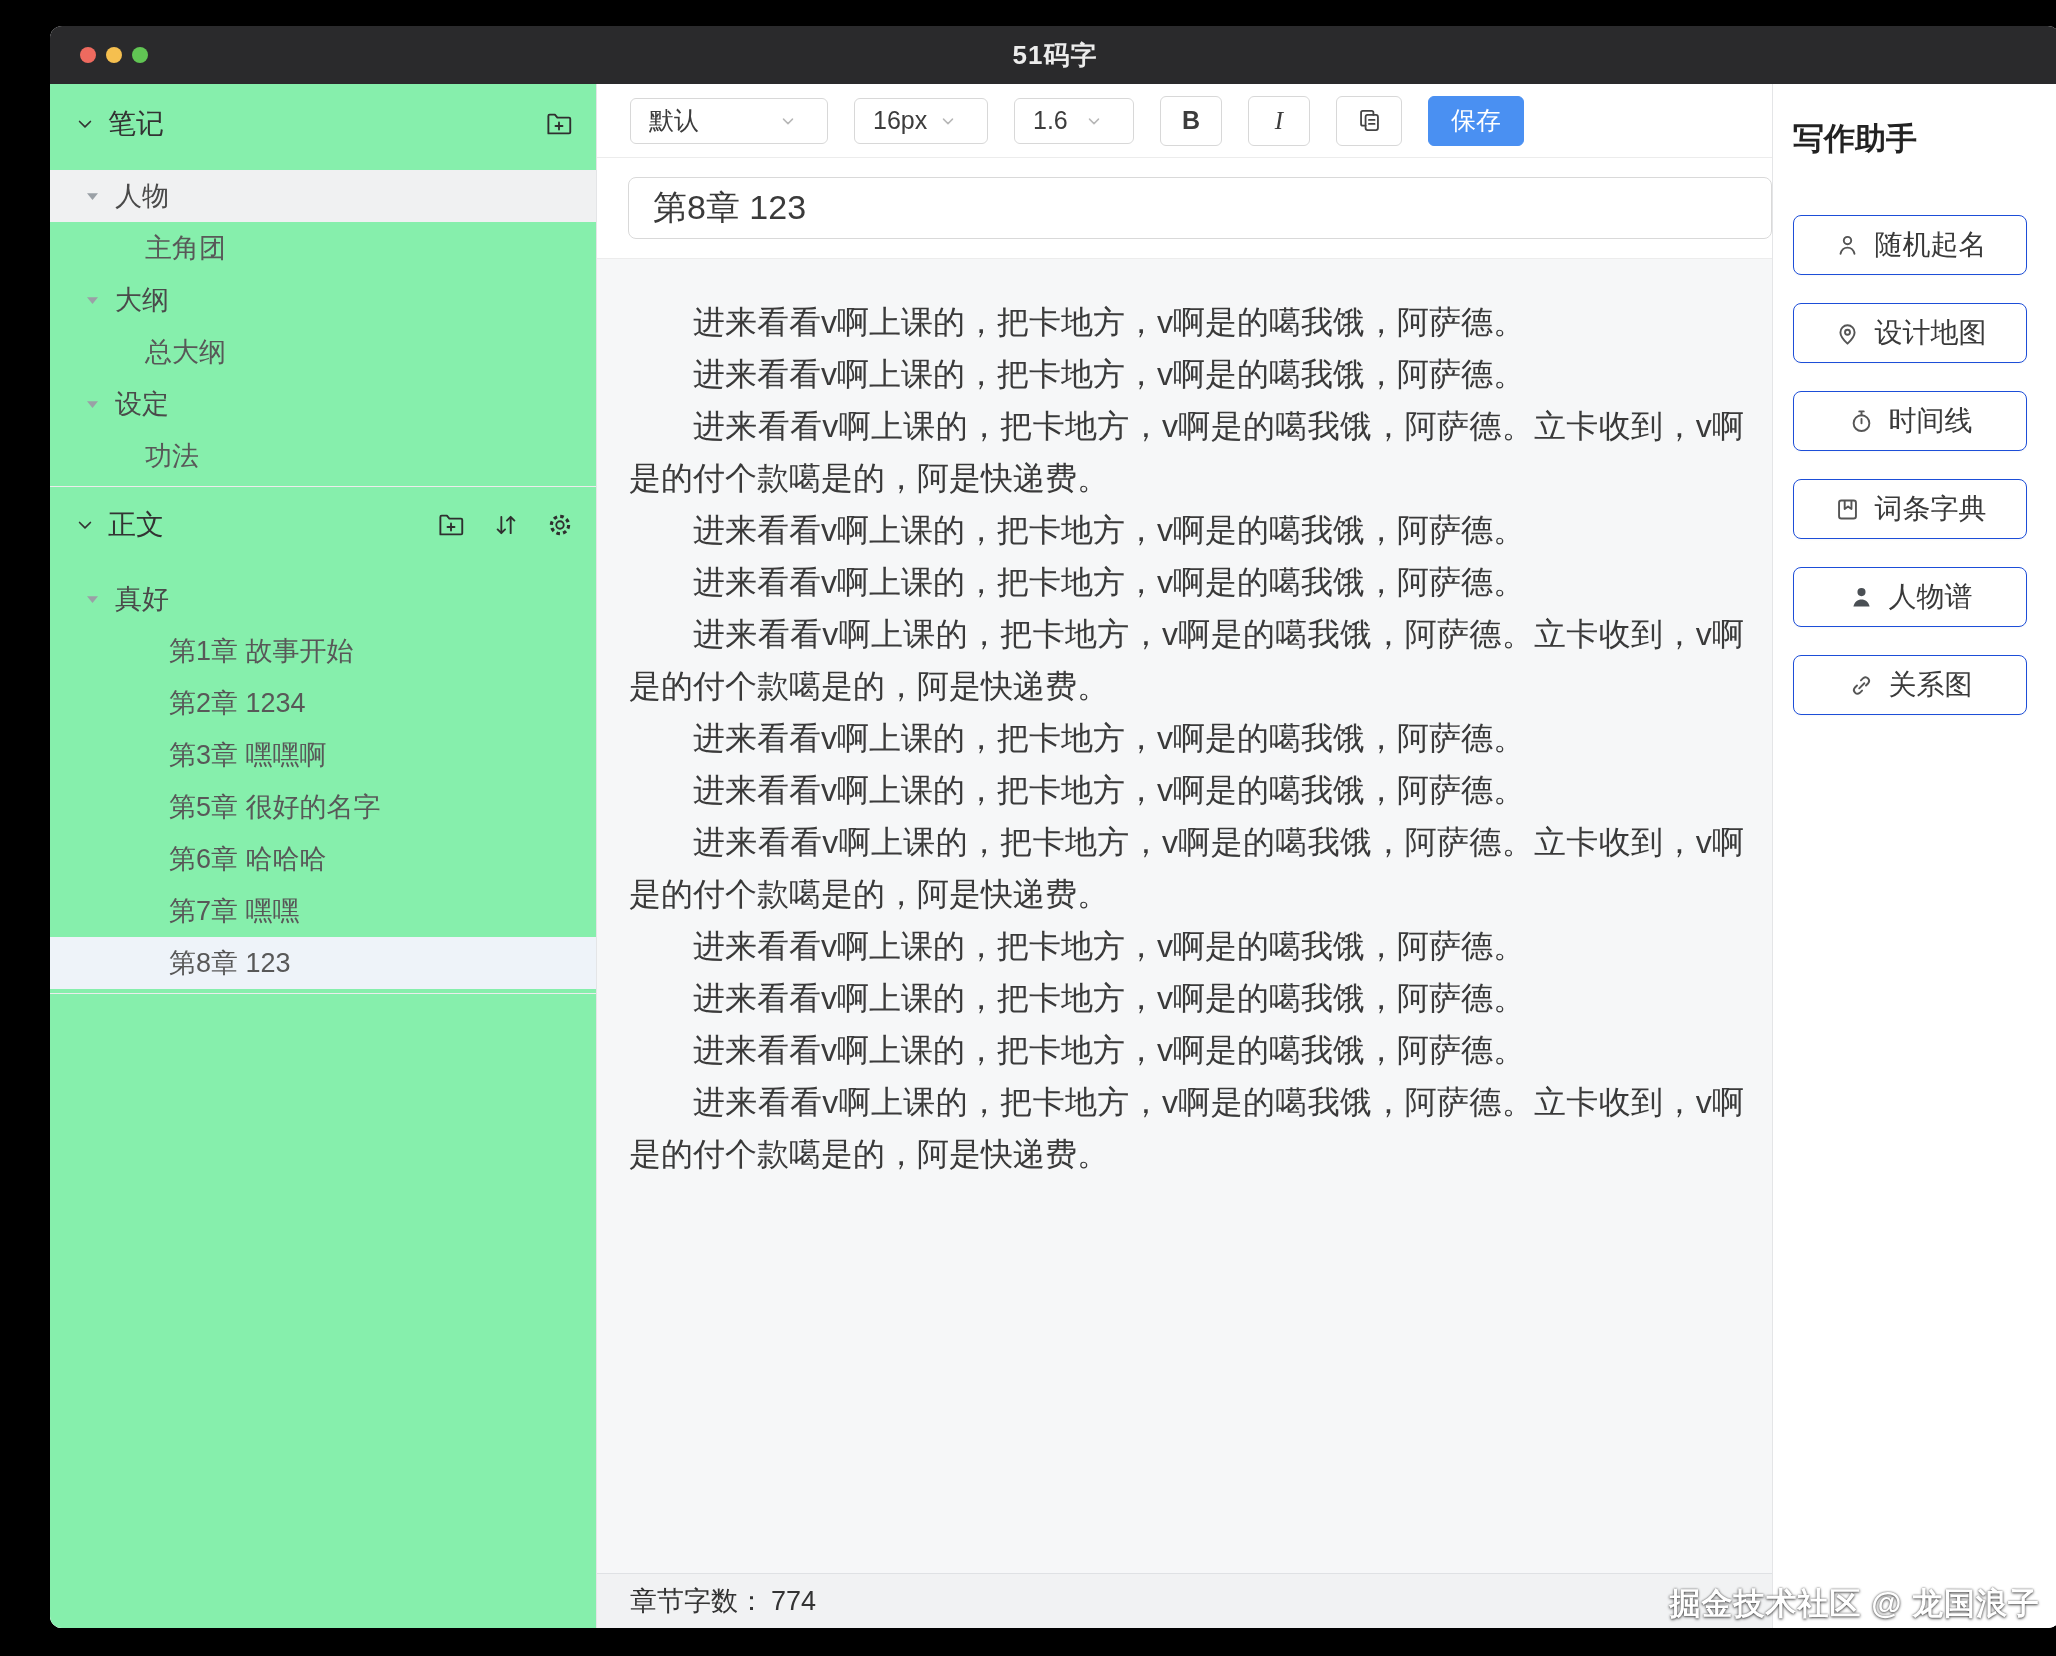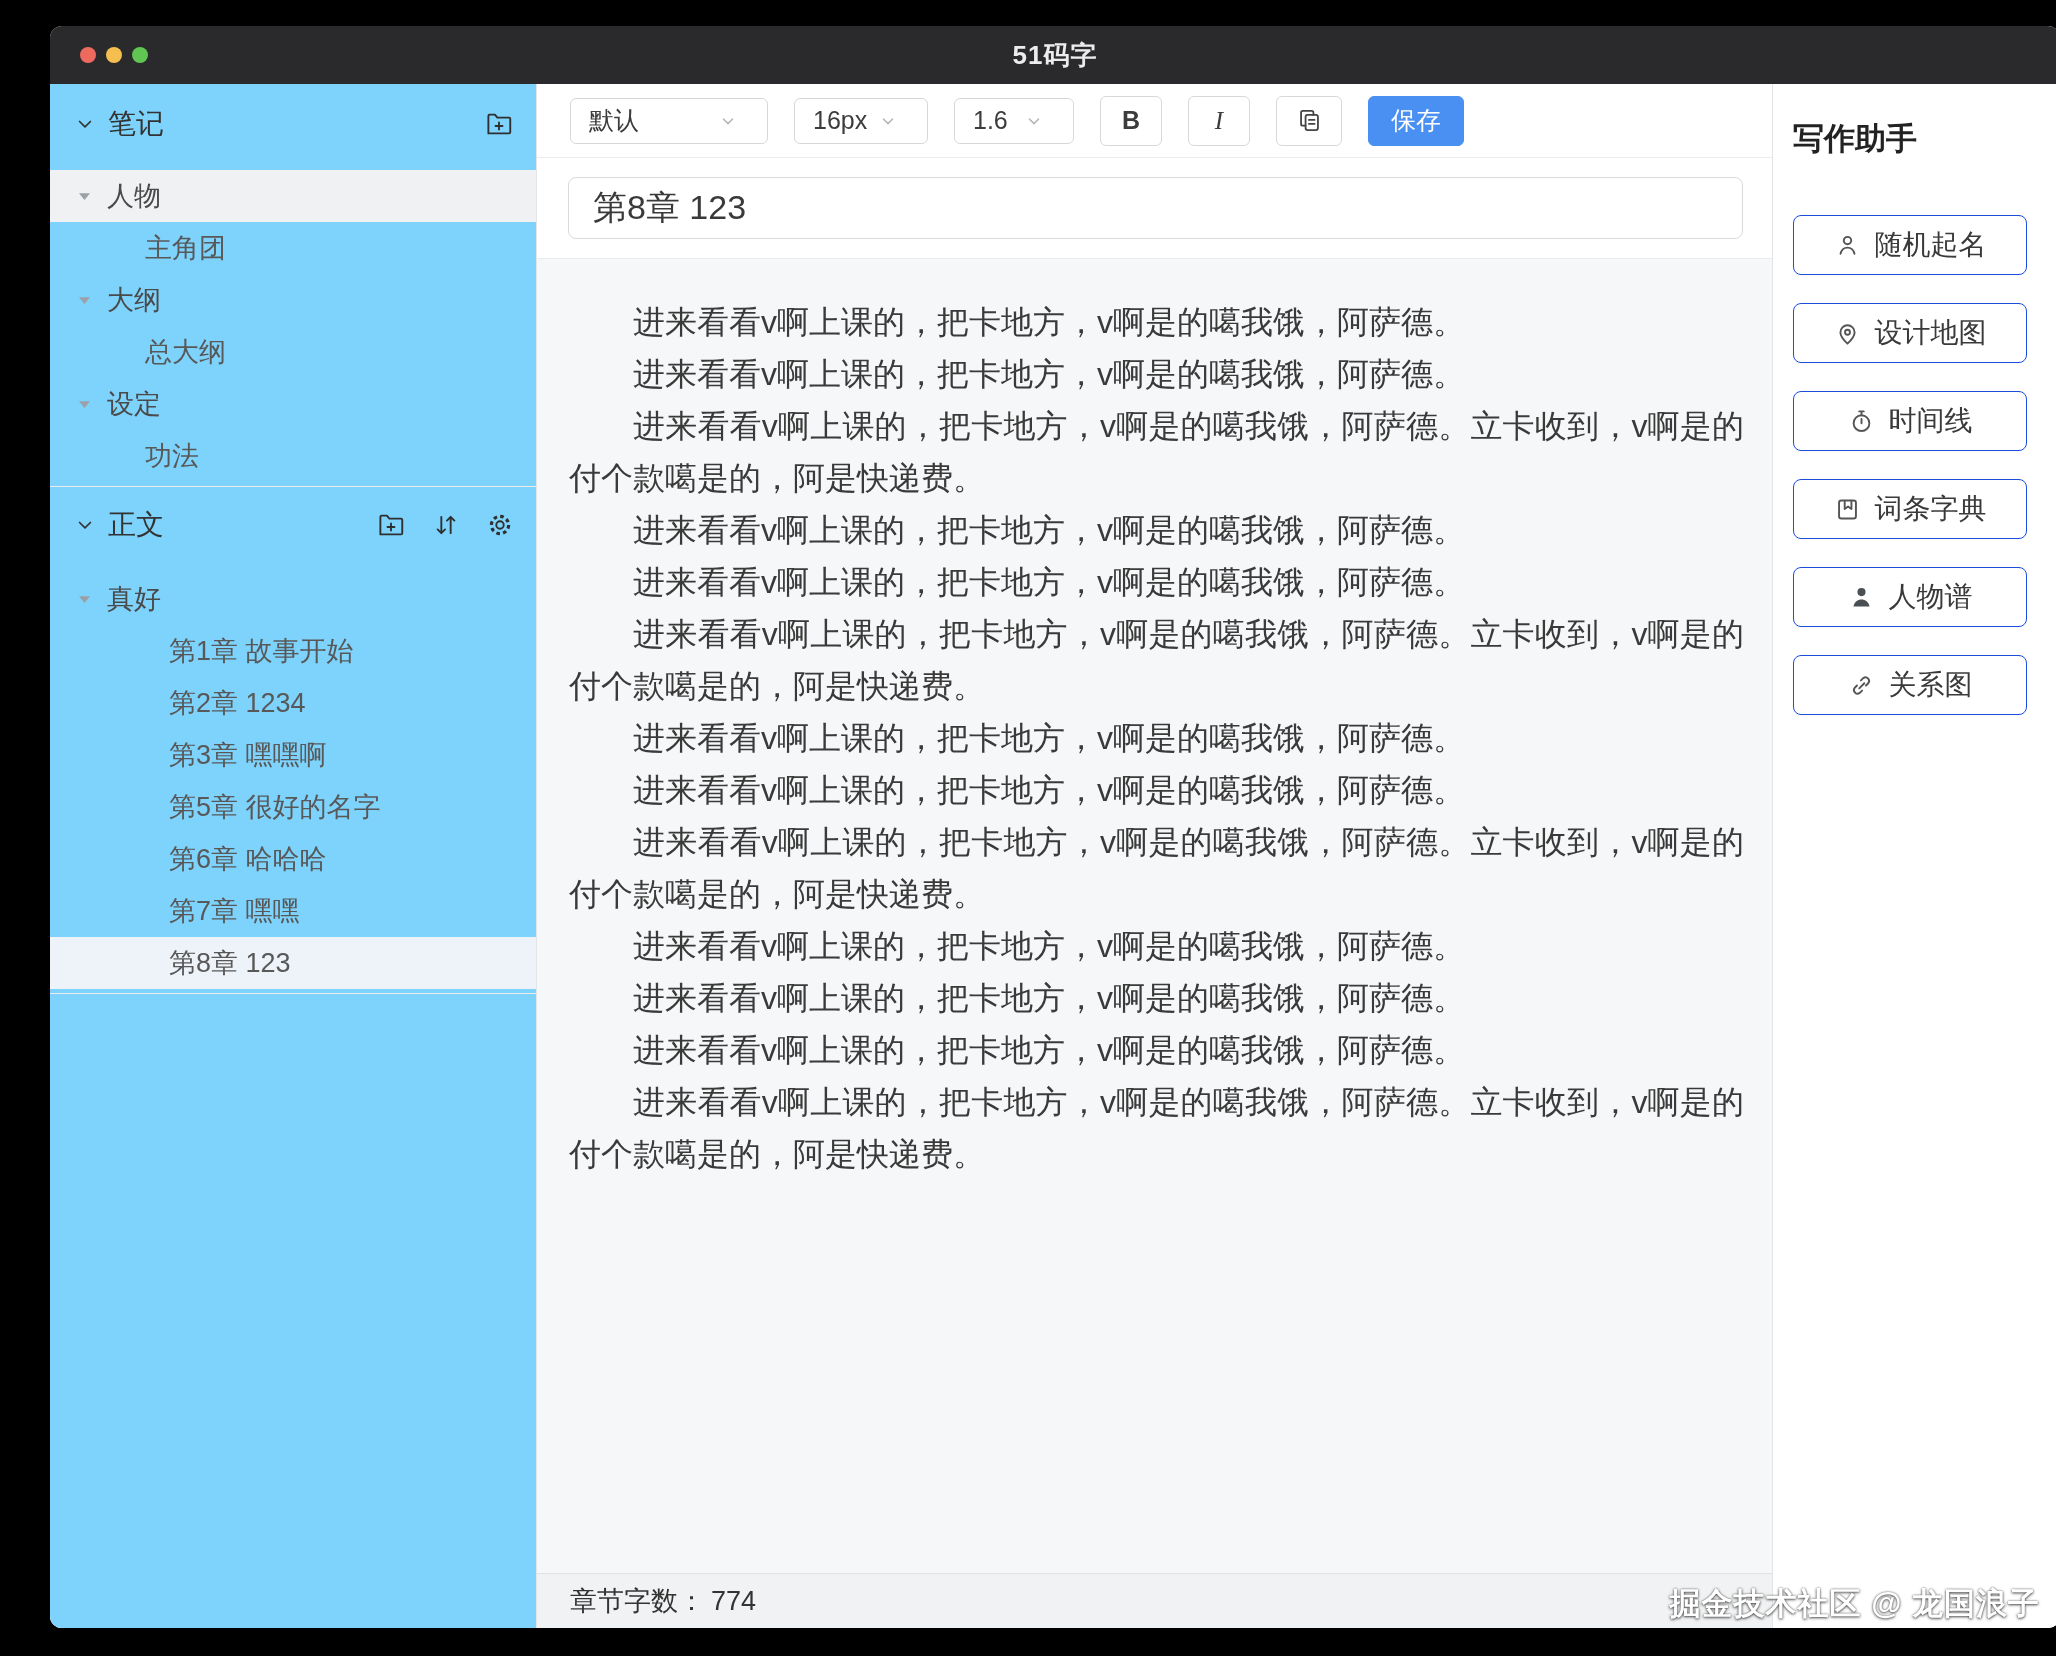--- a/index.html
+++ b/index.html
@@ -22,26 +22,26 @@
   .light { width: 16px; height: 16px; border-radius: 50%; }
   .light.red { background: #ee6a5f; }
   .light.yellow { background: #f5bf4f; }
   .light.green { background: #61c554; }
   .win-title { color: #ececec; font-size: 26px; font-weight: 700; letter-spacing: 1px; }
 
   
   .content { flex: 1; display: flex; min-height: 0; background: #fff; }
 
   
-  .sidebar { width: 487px; flex: 0 0 auto; border-right: 1px solid #e4e5e7; background: #7dd3fc; overflow: hidden; }
+  .sidebar { width: 547px; flex: 0 0 auto; border-right: 1px solid #e4e5e7; background: #86efac; overflow: hidden; }
   .side-header { height: 48px; margin-top: 16px; display: flex; align-items: center; padding: 0 22px 0 25px; }
   .side-header .hd-label { font-size: 28px; color: #333; font-weight: 500; margin-left: 13px; }
   .hd-icons { margin-left: auto; display: flex; align-items: center; gap: 26px; }
   .tree { margin-top: 22px; }
-  .tree-row { height: 52px; display: flex; align-items: center; font-size: 27px; color: #4a4a4a; cursor: default; }
+  .tree-row { height: 52px; display: flex; align-items: center; font-size: 27px; color: #4a4a4a; cursor: default; padding-left: 8px; }
   .tree-row .tri { margin: 0 16px 0 28px; flex: 0 0 auto; }
   .tree-row.group.sel-gray { background: #f0f1f2; }
   .tree-row.child { padding-left: 95px; color: #585858; }
   .side-divider { border-top: 1px solid #ececec; margin: 4px 0; }
   .body-header { margin-top: 8px; height: 60px; }
   .volume-row { margin-top: 18px; }
   .chapter-row { height: 52px; display: flex; align-items: center; padding-left: 119px; font-size: 27px; color: #585858; }
   .chapter-row.selected { background: #eef3f9; }
 
   

